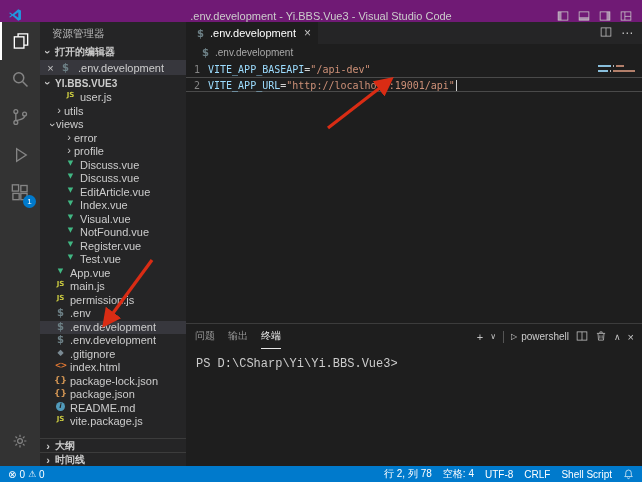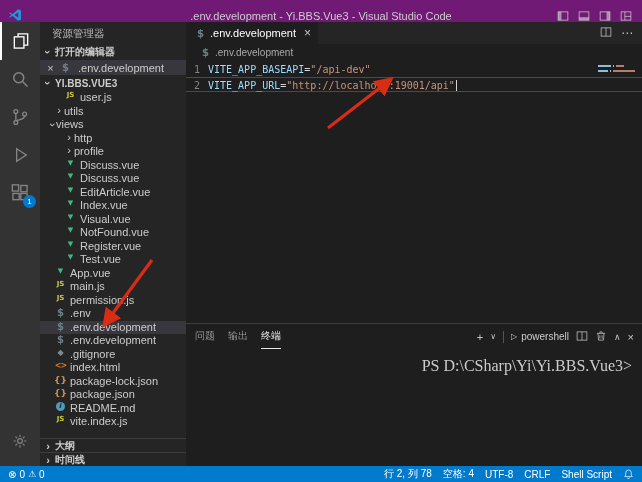--- a/index.html
+++ b/index.html
@@ -80,21 +80,21 @@
   
   .panel { height:143px; flex:none; border-top:1px solid #3c3c3c; display:flex; flex-direction:column; }
   .panel-header { height:25px; display:flex; align-items:center; padding:0 8px 0 9px; flex:none; }
   .panel-tabs { display:flex; height:100%; }
   .panel-tab { font-size:10px; color:#969696; margin-right:13px; display:flex; align-items:center; border-bottom:1px solid transparent; cursor:pointer; white-space:nowrap; }
   .panel-tab.active { color:#e7e7e7; border-bottom-color:#e7e7e7; }
   .panel-actions { margin-left:auto; display:flex; align-items:center; gap:7px; color:#c5c5c5; font-size:11px; }
   .panel-actions .sep { width:1px; height:12px; background:#555; }
   .shell-pill { display:flex; align-items:center; gap:4px; font-size:10px; color:#cccccc; cursor:pointer; }
   .shell-ic { font-size:8px; }
-  .terminal { flex:1; font-family:Liberation Serif, serif; font-size:16px; color:#cccccc; padding:8px 10px; cursor:text;text-align:right; }
+  .terminal { flex:1; font-family:Liberation Mono, monospace; font-size:12px; color:#cccccc; padding:8px 10px; cursor:text; }
 
   
   .statusbar { height:16px; background:var(--accent,#007acc); color:#ffffff; display:flex; align-items:center; font-size:10px; padding:0 8px; flex:none; }
   .sb-group { display:flex; align-items:center; gap:3px; cursor:pointer; }
   .sb-right { margin-left:auto; display:flex; align-items:center; gap:11px; }
   .sb-item { cursor:pointer; white-space:nowrap; }
   .sb-bell { display:flex; align-items:center; margin-left:11px; cursor:pointer; }
 
   
   .arrows { position:absolute; left:0; top:0; width:642px; height:482px; pointer-events:none; z-index:50; }
@@ -210,21 +210,21 @@
           <div class="tree-item" style="padding-left:14px">
             <span class="chev">›</span>
             <span class="tree-label">utils</span>
           </div>
           <div class="tree-item" style="padding-left:6px">
             <span class="chev open">›</span>
             <span class="tree-label">views</span>
           </div>
           <div class="tree-item" style="padding-left:24px">
             <span class="chev">›</span>
-            <span class="tree-label">http</span>
+            <span class="tree-label">error</span>
           </div>
           <div class="tree-item" style="padding-left:24px">
             <span class="chev">›</span>
             <span class="tree-label">profile</span>
           </div>
           <div class="tree-item" style="padding-left:24px">
             <span class="ficon vue">▼</span>
             <span class="tree-label">Discuss.vue</span>
           </div>
           <div class="tree-item" style="padding-left:24px">
@@ -294,21 +294,21 @@
           <div class="tree-item" style="padding-left:14px">
             <span class="ficon json">{}</span>
             <span class="tree-label">package.json</span>
           </div>
           <div class="tree-item" style="padding-left:14px">
             <span class="ficon info">i</span>
             <span class="tree-label">README.md</span>
           </div>
           <div class="tree-item" style="padding-left:14px">
             <span class="ficon js">JS</span>
-            <span class="tree-label">vite.index.js</span>
+            <span class="tree-label">vite.package.js</span>
           </div>
         </div>
       <div>
           <div class="side-section">
             <span class="chev">›</span>
             <span>大纲</span>
           </div>
           <div class="side-section">
             <span class="chev">›</span>
             <span>时间线</span>

